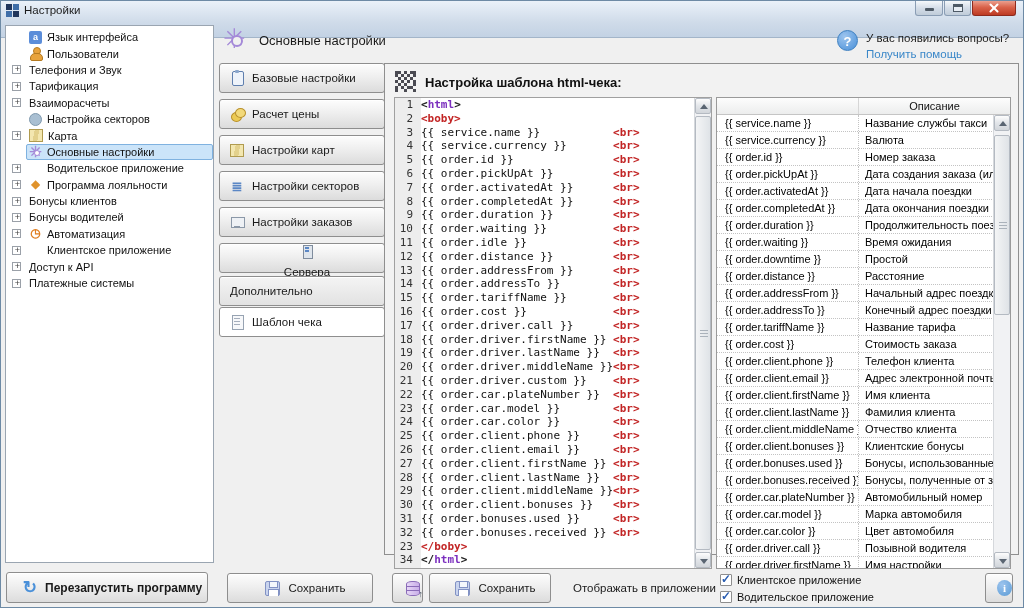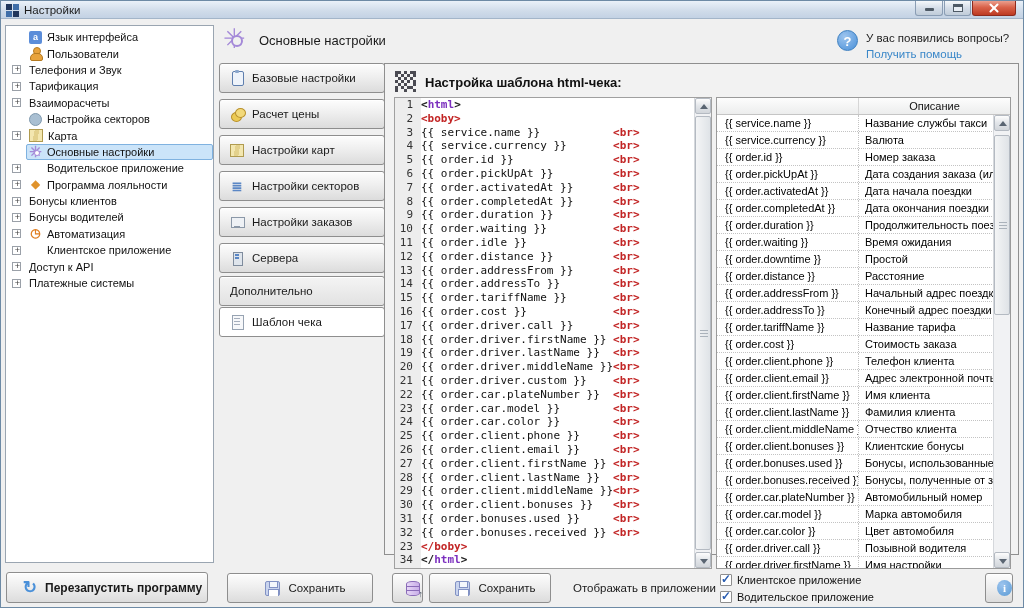--- a/index.html
+++ b/index.html
@@ -1,20 +1,20 @@
 <!DOCTYPE html>
 <html><head>
 <meta charset="utf-8">
 <style>
   html,body{margin:0;padding:0;background:#9eb6cf;}
   *{box-sizing:border-box;}
   #window{position:relative;width:1024px;height:608px;background:#f0f0f0;
     font-family:"Liberation Sans",sans-serif;border:1px solid #6d8aa5;overflow:hidden;}
   
-  #titlebar{position:absolute;left:0;top:0;right:0;height:18px;
+  #titlebar{position:absolute;left:0;top:0;right:0;height:37px;
     background:linear-gradient(#eaf1f9,#cfdbe9 60%,#c3d2e4);border-bottom:1px solid #a3b5c9;}
   .app-icon{position:absolute;left:5px;top:3px;width:13px;height:13px;display:grid;
     grid-template-columns:6px 6px;grid-template-rows:6px 6px;gap:1px;}
   .app-icon i{display:block;}
   .app-icon i:nth-child(1){background:#20365c;}
   .app-icon i:nth-child(2){background:#3f6ea8;}
   .app-icon i:nth-child(3){background:#3f6ea8;}
   .app-icon i:nth-child(4){background:#20365c;}
   #window-title{position:absolute;left:23px;top:3px;font-size:11.5px;color:#1c1c1c;}
   #win-controls{position:absolute;right:7px;top:0;display:flex;gap:1px;}
@@ -325,21 +325,21 @@
         <span>Настройки карт</span>
       </div>
       <div class="btn navbtn" style="top: 170px;">
         <span class="nicon ic-list"></span>
         <span>Настройки секторов</span>
       </div>
       <div class="btn navbtn" style="top: 206px;">
         <span class="nicon ic-monitor"></span>
         <span>Настройки заказов</span>
       </div>
-      <div class="btn navbtn" style="top: 242px;">
+      <div class="btn navbtn" style="top: 242px; flex-direction: column;">
         <span class="nicon ic-server"></span>
         <span>Сервера</span>
       </div>
       <div class="btn navbtn flat" style="top: 275px; text-align: right;">
         <span>Дополнительно</span>
       </div>
       <div class="btn navbtn active" style="top: 306px;">
         <span class="nicon ic-receipt"></span>
         <span>Шаблон чека</span>
       </div>

